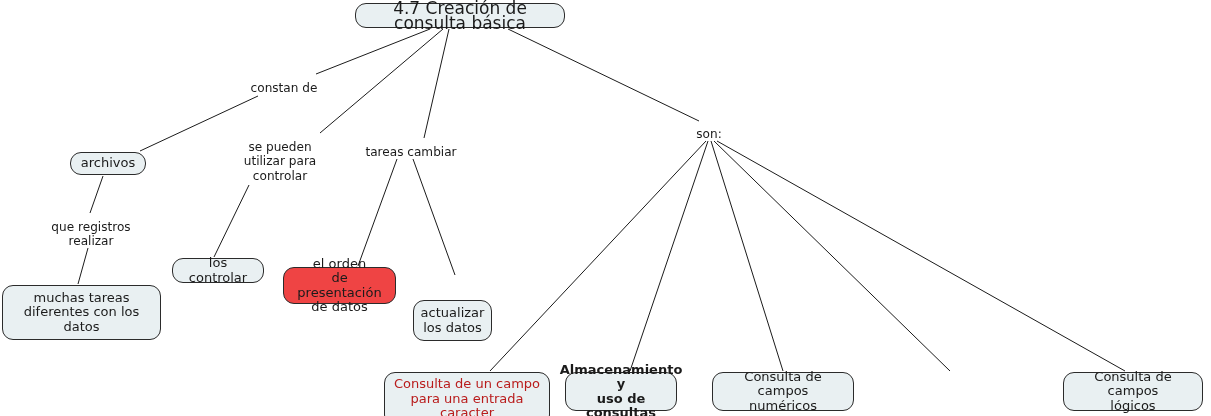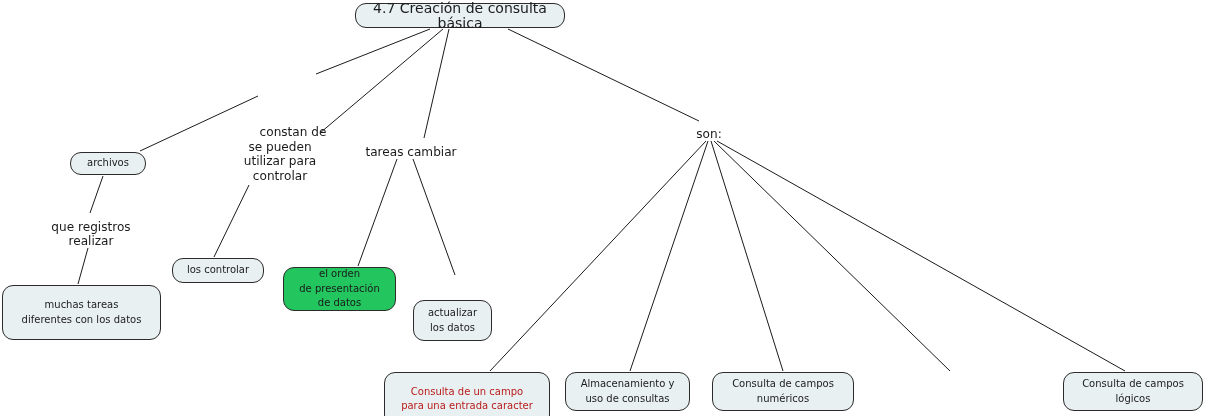--- a/index.html
+++ b/index.html
@@ -26,27 +26,27 @@
     position: absolute;
     box-sizing: border-box;
     background: #e9f0f2;
     border: 1px solid #2b2b2b;
     border-radius: 11px;
     display: flex;
     align-items: center;
     justify-content: center;
     text-align: center;
     color: #1b1b1b;
-    font-size: 10px;
+    font-size: 13px;
     line-height: 14.4px;
     white-space: pre-line;
     padding: 0 6px;
   }
   .node.root {
-    font-size: 14px;
+    font-size: 17px;
     border-radius: 11px;
   }
   .linklabel {
     position: absolute;
     color: #1b1b1b;
     font-size: 12.1px;
     line-height: 14.4px;
     text-align: center;
     white-space: pre-line;
     background: transparent;
@@ -67,39 +67,39 @@
       <line x1="88" y1="248" x2="78" y2="284" stroke="#1b1b1b" stroke-width="1"></line>
       <line x1="249" y1="185" x2="214" y2="257" stroke="#1b1b1b" stroke-width="1"></line>
       <line x1="397" y1="159" x2="358" y2="266" stroke="#1b1b1b" stroke-width="1"></line>
       <line x1="413" y1="159" x2="455" y2="275" stroke="#1b1b1b" stroke-width="1"></line>
       <line x1="706" y1="141" x2="490" y2="371" stroke="#1b1b1b" stroke-width="1"></line>
       <line x1="708" y1="141" x2="630" y2="371" stroke="#1b1b1b" stroke-width="1"></line>
       <line x1="711" y1="141" x2="783" y2="371" stroke="#1b1b1b" stroke-width="1"></line>
       <line x1="714" y1="141" x2="950" y2="371" stroke="#1b1b1b" stroke-width="1"></line>
       <line x1="717" y1="141" x2="1125" y2="371" stroke="#1b1b1b" stroke-width="1"></line>
     </svg>
-<div class="linklabel" style="left: 293px; top: 81px; margin-top: 44px;">constan de</div>
+<div class="linklabel" style="left: 284px; top: 81px;">constan de</div>
     <div class="linklabel" style="left: 280px; top: 140px;">se pueden
 utilizar para
 controlar</div>
     <div class="linklabel" style="left: 411px; top: 145px;">tareas cambiar</div>
     <div class="linklabel" style="left: 709px; top: 127px;">son:</div>
     <div class="linklabel" style="left: 91px; top: 220px;">que registros
 realizar</div>
     <div class="node root" style="left: 355px; top: 3px; width: 210px; height: 25px; background: rgb(233, 240, 242); border-color: rgb(43, 43, 43); color: rgb(27, 27, 27);">4.7 Creación de consulta básica</div>
     <div class="node" style="left: 70px; top: 152px; width: 76px; height: 23px; background: rgb(233, 240, 242); border-color: rgb(43, 43, 43); color: rgb(27, 27, 27);">archivos</div>
     <div class="node" style="left: 2px; top: 285px; width: 159px; height: 55px; background: rgb(233, 240, 242); border-color: rgb(43, 43, 43); color: rgb(27, 27, 27);">muchas tareas
 diferentes con los datos</div>
     <div class="node" style="left: 172px; top: 258px; width: 92px; height: 25px; background: rgb(233, 240, 242); border-color: rgb(43, 43, 43); color: rgb(27, 27, 27);">los controlar</div>
-    <div class="node" style="left: 283px; top: 267px; width: 113px; height: 44px; background: #22c55e; border-color: rgb(43, 43, 43); color: rgb(27, 27, 27);">el orden
+    <div class="node" style="left: 283px; top: 267px; width: 113px; height: 37px; background: #ef4444; border-color: rgb(43, 43, 43); color: rgb(27, 27, 27);">el orden
 de presentación
 de datos</div>
     <div class="node" style="left: 413px; top: 276px; width: 79px; height: 41px; background: rgb(233, 240, 242); border-color: rgb(43, 43, 43); color: rgb(27, 27, 27); margin-top: 24px;">actualizar
 los datos</div>
     <div class="node" style="left: 384px; top: 372px; width: 166px; height: 54px; background: rgb(233, 240, 242); border-color: rgb(43, 43, 43); color: #b91c1c;">Consulta de un campo
 para una entrada caracter</div>
-    <div class="node" style="left: 565px; top: 372px; width: 125px; height: 39px; background: rgb(233, 240, 242); border-color: rgb(43, 43, 43); color: rgb(27, 27, 27);">Almacenamiento y
+    <div class="node" style="left: 565px; top: 372px; width: 112px; height: 39px; background: rgb(233, 240, 242); border-color: rgb(43, 43, 43); color: rgb(27, 27, 27); font-weight: bold;">Almacenamiento y
 uso de consultas</div>
     <div class="node" style="left: 712px; top: 372px; width: 142px; height: 39px; background: rgb(233, 240, 242); border-color: rgb(43, 43, 43); color: rgb(27, 27, 27);">Consulta de campos
 numéricos</div>
     <div class="node" style="left: 1063px; top: 372px; width: 140px; height: 39px; background: rgb(233, 240, 242); border-color: rgb(43, 43, 43); color: rgb(27, 27, 27);">Consulta de campos
 lógicos</div>
   </div>
 
 </body></html>

